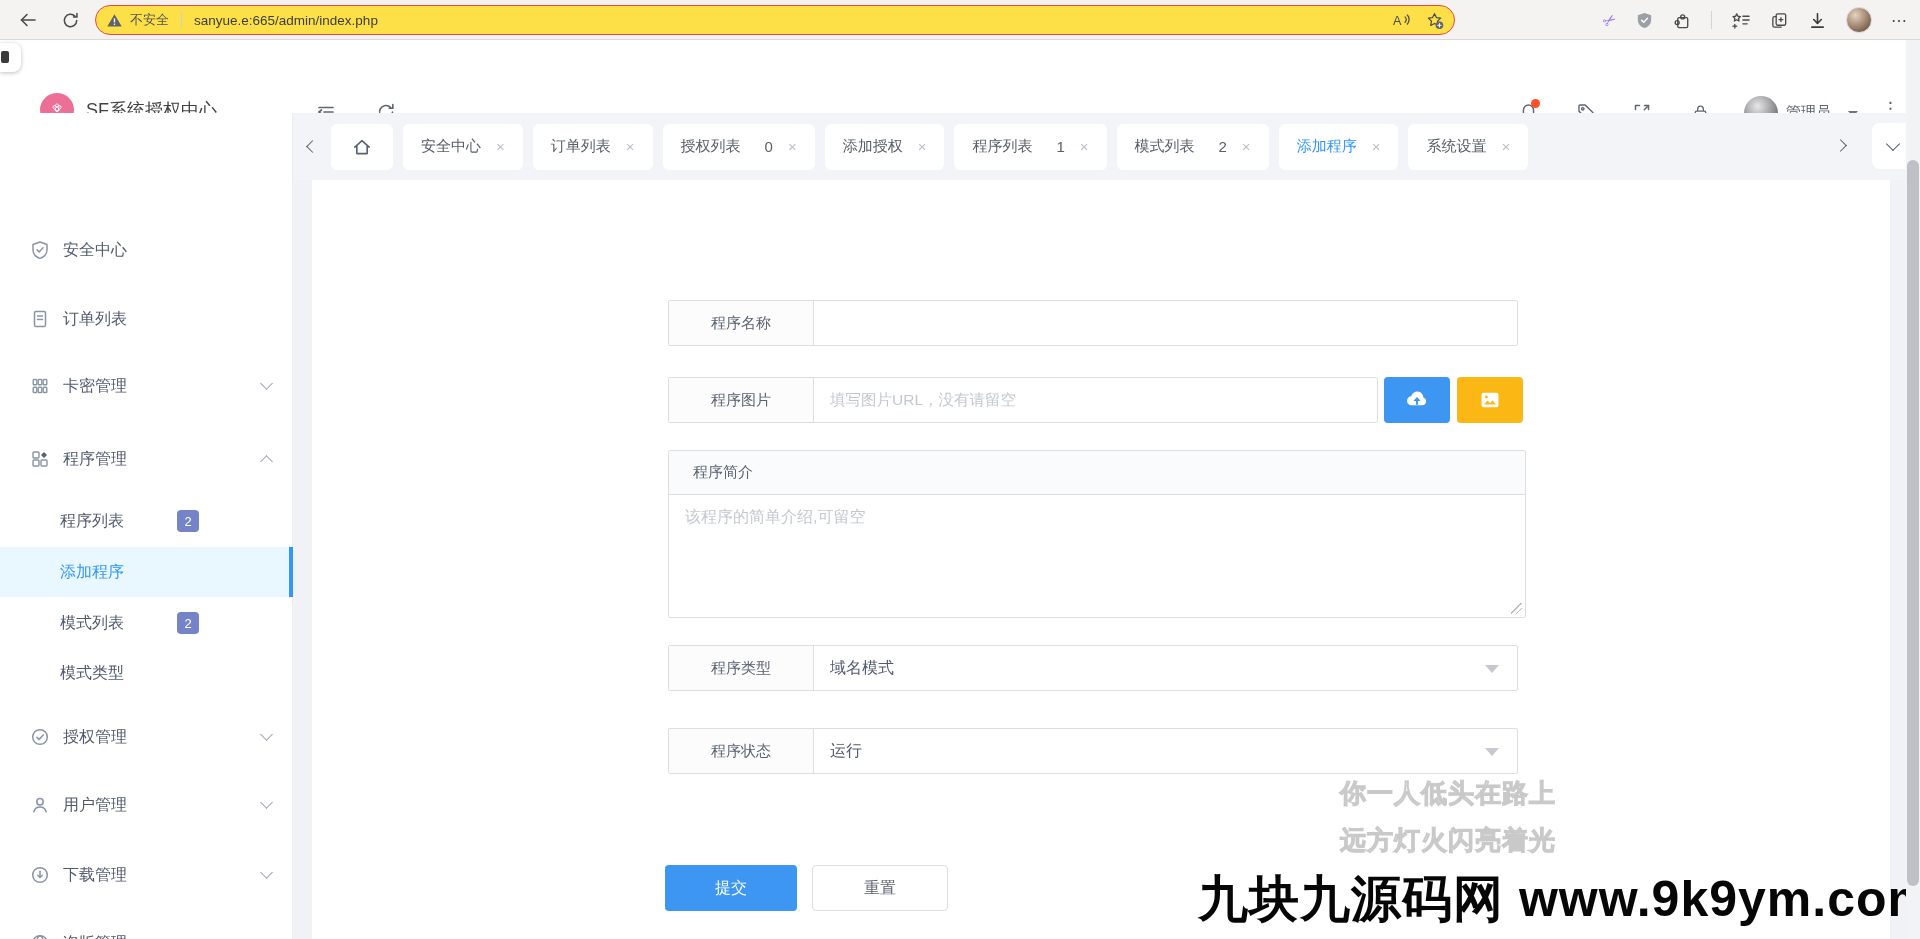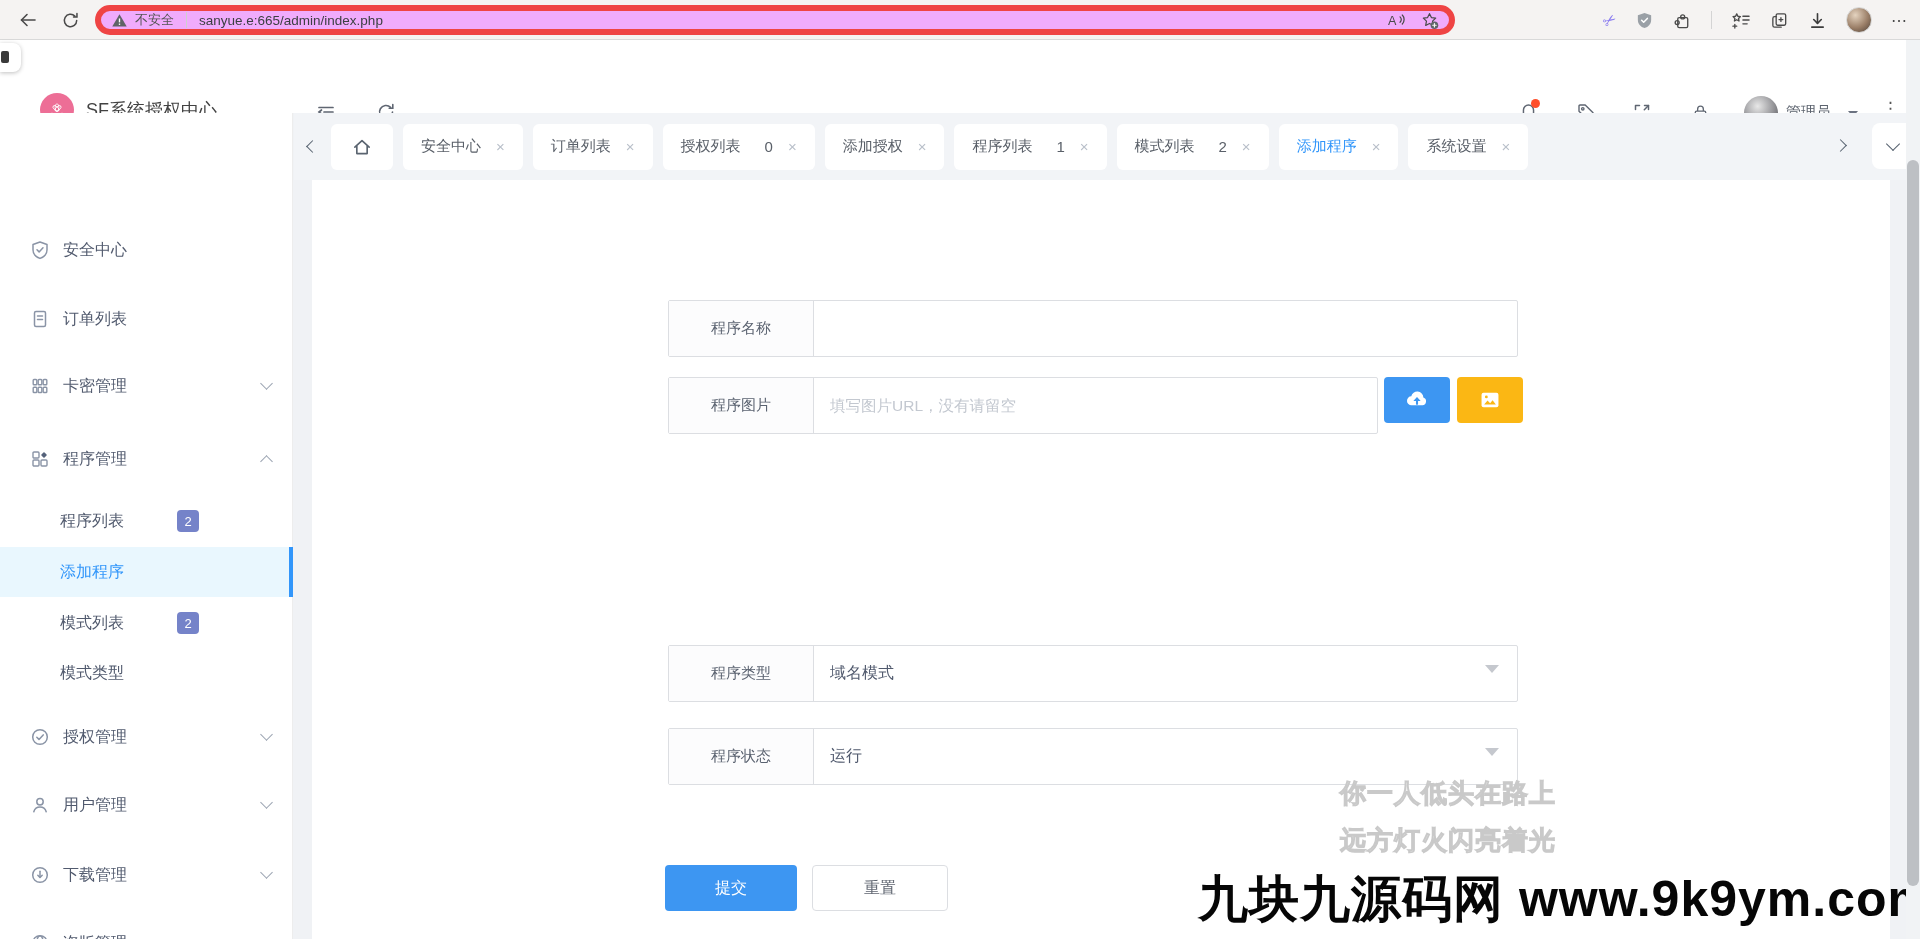--- a/index.html
+++ b/index.html
@@ -6,21 +6,21 @@
   html,body { width:1920px; height:939px; overflow:hidden; background:#f0f2f5;
     font-family:"Liberation Sans", sans-serif; }
   .screen { position:absolute; left:0; top:0; width:1920px; height:939px; }
 
   
   .browser-bar { position:absolute; left:0; top:0; width:1920px; height:40px;
     background:#f5f3f2; border-bottom:1px solid #d9d9d9; }
   .bicon { position:absolute; top:6px; width:28px; height:28px; display:flex;
     align-items:center; justify-content:center; border-radius:5px; color:#4a4a4a; }
   .url-pill { position:absolute; left:95px; top:5px; width:1360px; height:30px;
-    background:#f0abfc; border:6px solid #ef4444; border-radius:16px;
+    background:#fde047; border:1px solid #ef4444; border-radius:16px;
     display:flex; align-items:center; padding:0 10px;text-align:right; }
   .url-pill .sec-label { font-size:13px; color:#555; margin-left:7px; }
   .url-pill .pill-sep { width:1px; height:16px; background:#cfcfcf; margin:0 12px; }
   .url-text { font-size:13.5px; color:#3c4043; }
   .url-text .url-rest { color:#3c4043; }
   .pill-right { margin-left:auto; display:flex; align-items:center; gap:14px; }
   .tb-icons { position:absolute; right:12px; top:5px; height:30px; display:flex;
     align-items:center; gap:19px; }
   .tb-sep { width:1px; height:18px; background:#d4d4d4; }
   .avatar-sm { width:26px; height:26px; border-radius:50%;
@@ -90,21 +90,21 @@
   
   .card { position:absolute; left:312px; top:180px; width:1578px; height:759px; background:#fff; }
   .ctabs { position:absolute; left:339px; top:53px; width:876px; height:50px;
     display:flex; border-bottom:1px solid #e8eaec; }
   .ctab { padding:0 21px; font-size:17px; color:#51555c; display:flex; align-items:center;
     cursor:pointer; margin-right:5px; position:relative; }
   .ctab.active { color:#3296fa; }
   .ctab.active::after { content:""; position:absolute; left:0; bottom:-1px; width:100%;
     height:2px; background:#3296fa; }
 
-  .frow { position:absolute; left:356px; height:57px; border:1px solid #dcdee2;
+  .frow { position:absolute; left:356px; height:46px; border:1px solid #dcdee2;
     border-radius:2px; background:#fff; display:flex; }
   .flabel { width:145px; border-right:1px solid #dcdee2; background:#fcfcfd;
     display:flex; align-items:center; justify-content:center; font-size:15px; color:#5a6270; }
   .fvalue { flex:1; display:flex; align-items:center; position:relative; }
   .fvalue input { width:100%; height:100%; border:0; outline:none; padding:0 16px;
     font-size:15.5px; color:#515a6e; font-family:"Liberation Sans", sans-serif; background:transparent; }
   .fvalue input::placeholder, textarea::placeholder { color:#c3c8d0; }
   .sel-text { padding-left:16px; font-size:16px; color:#515a6e; }
   .sel-caret { position:absolute; right:18px; top:19px; width:0; height:0;
     border-left:7px solid transparent; border-right:7px solid transparent;
@@ -475,20 +475,25 @@
         </svg>
     </button>
     <button class="sqbtn image">
       <svg width="26" height="26" viewBox="0 0 20 20">
           <rect x="3.5" y="4.5" width="13" height="11" rx="1.5" fill="#fff"></rect>
           <path d="M5.5 13.5l2.6-3.2 2 2.2 1.9-2.4 2.5 3.4z" fill="#fbb714"></path>
           <circle cx="7.2" cy="7.6" r="1.1" fill="#fbb714"></circle>
         </svg>
     </button>
 
+    <div class="intro-box">
+      <div class="intro-head">程序简介</div>
+      <textarea placeholder="该程序的简单介绍,可留空" style=""></textarea>
+      <span class="resize-grip"></span>
+    </div>
 
     <div class="frow" style="top:465px;width:850px">
       <div class="flabel">程序类型</div>
       <div class="fvalue">
         <span class="sel-text">域名模式</span>
         <span class="sel-caret"></span>
       </div>
     </div>
 
     <div class="frow" style="top:548px;width:850px">

